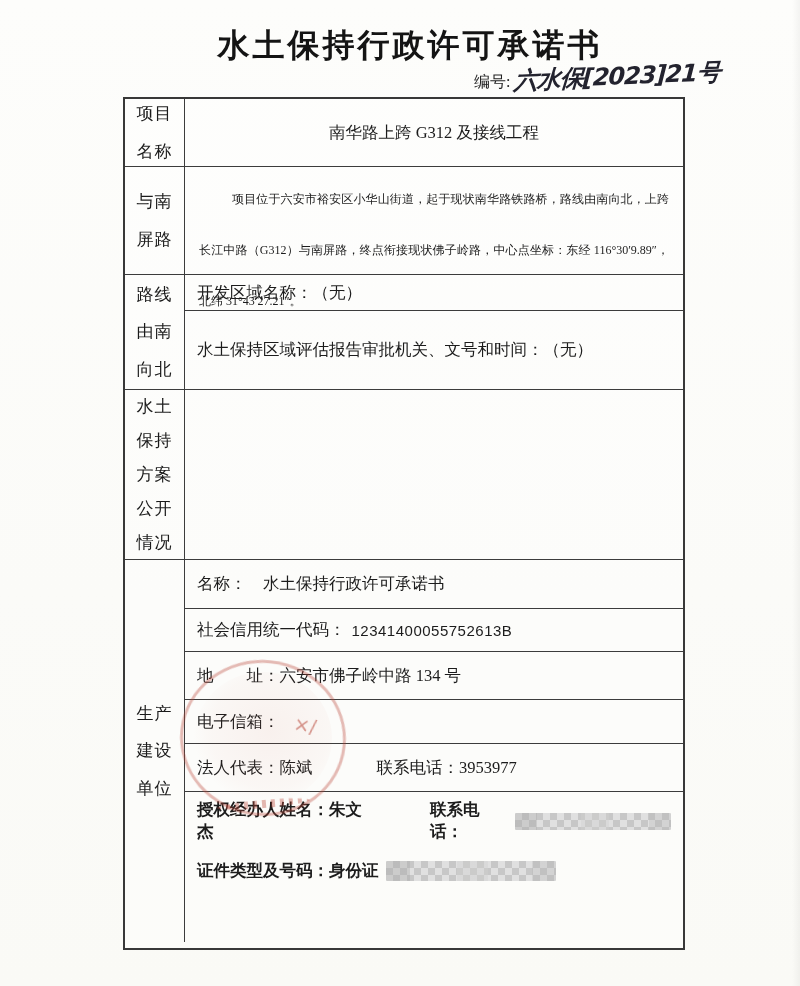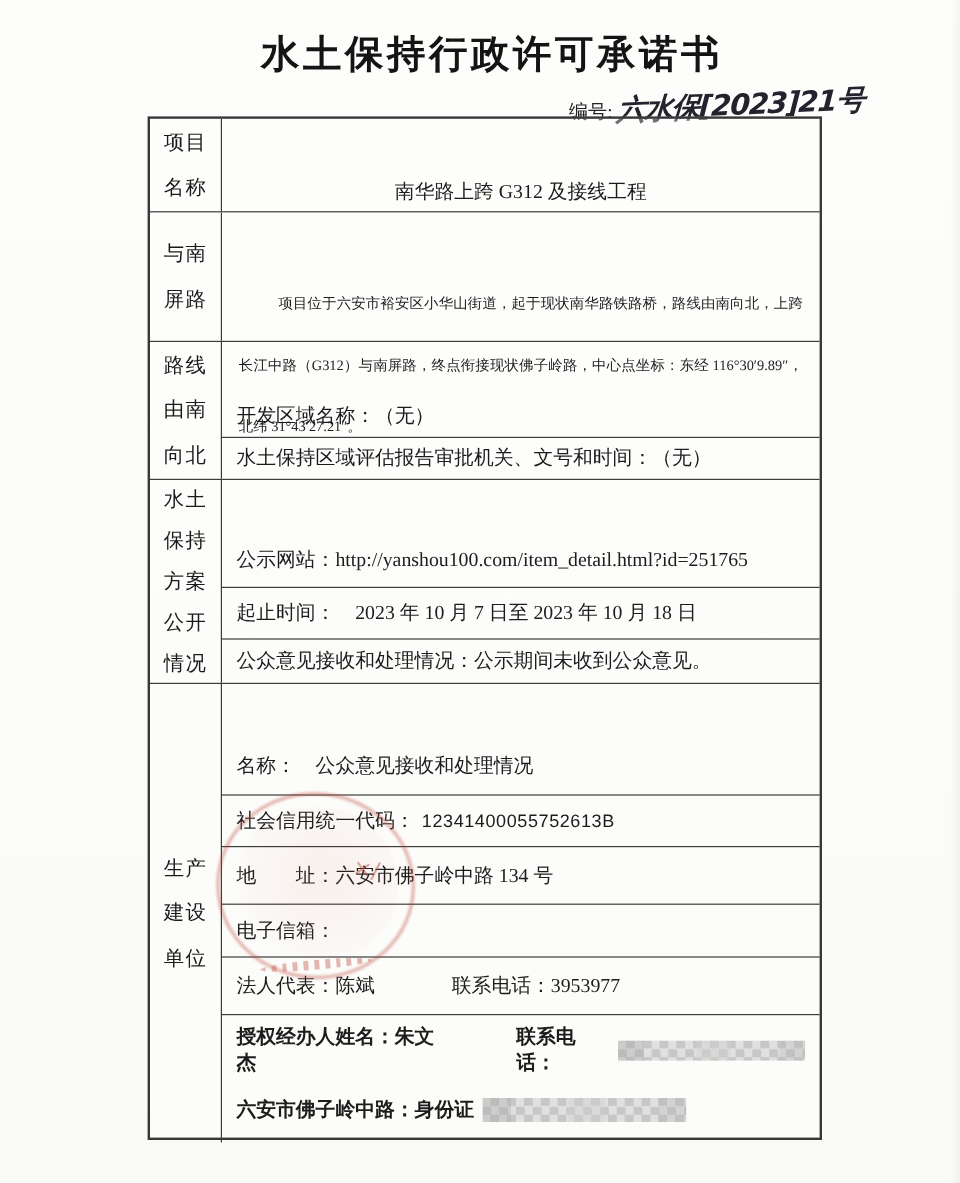--- a/index.html
+++ b/index.html
@@ -9,21 +9,21 @@
     font-family:"Liberation Serif","DejaVu Serif",serif;
     color:#1d1d1d; overflow:hidden;
   }
   .page::after{ content:""; position:absolute; top:0; right:0; width:8px; height:100%;
     background:linear-gradient(90deg,transparent,rgba(0,0,0,0.04)); pointer-events:none; }
 
   .title {
     position:absolute; top:24px; left:40px; width:740px; margin:0;
     text-align:center; font-size:32px; font-weight:bold; letter-spacing:3px; color:#141414;
   }
-  .doc-number { position:absolute; left:474px; top:70px; width:300px; height:38px;
+  .doc-number { position:absolute; left:474px; top:59px; width:300px; height:38px;
     display:flex; align-items:flex-end; }
   .doc-number .num-label { font-size:16px; color:#222; padding-bottom:4px; }
   .doc-number .num-value {
     font-family:"DejaVu Sans",sans-serif; font-style:italic; font-weight:700;
     font-size:24px; letter-spacing:-1px; color:#23232e;
     transform:rotate(-2.5deg) skewX(-6deg); transform-origin:left bottom; margin-left:3px;
   }
 
   .doc-table {
     position:absolute; left:123px; top:97px; width:562px; height:853px;
@@ -31,21 +31,21 @@
   }
   .trow { display:flex; border-bottom:1.6px solid #3c3c3c; box-sizing:border-box; }
   .trow:last-child { border-bottom:none; }
   .label-cell {
     width:60px; min-width:60px; border-right:1.6px solid #3c3c3c; box-sizing:border-box;
     display:flex; align-items:center; justify-content:center;
   }
   .label-cell span { display:block; width:38px; font-size:17px; line-height:2.2;
     text-align:center; letter-spacing:1px; color:#1a1a1a; }
   .label-cell.tight span { line-height:2.0; }
-  .content-col { flex:1; display:flex; flex-direction:column; min-width:0;margin-top:44px; }
+  .content-col { flex:1; display:flex; flex-direction:column; min-width:0; }
   .cell {
     box-sizing:border-box; display:flex; align-items:center;
     padding:0 12px; font-size:16.5px; border-bottom:1.4px solid #3c3c3c; color:#1c1c1c;
   }
   .cell:last-child { border-bottom:none; }
   .cell.center { justify-content:center; }
   .cell.para {
     display:block; padding:7px 14px 0 14px; text-indent:33px;
     line-height:51px; text-align:justify; font-size:12px;
   }
@@ -88,21 +88,21 @@
 
   <h1 class="title">水土保持行政许可承诺书</h1>
 
   <div class="doc-number">
     <span class="num-label">编号:</span>
     <span class="num-value">六水保[2023]21号</span>
   </div>
 
   <div class="doc-table">
 
-    <div class="trow" style="height:78px">
+    <div class="trow" style="height:68px">
       <div class="label-cell">
         <span>项目名称</span>
       </div>
       <div class="content-col">
         <div class="cell center" style="height:100%">南华路上跨 G312 及接线工程</div>
       </div>
     </div>
 
     <div class="trow" style="height:108px">
       <div class="label-cell">
@@ -120,51 +120,46 @@
       <div class="content-col">
         <div class="cell" style="height:36px">开发区域名称：（无）</div>
         <div class="cell" style="flex:1">水土保持区域评估报告审批机关、文号和时间：（无）</div>
       </div>
     </div>
 
     <div class="trow" style="height:170px">
       <div class="label-cell tight">
         <span>水土保持方案公开情况</span>
       </div>
-      <div class="content-col">
-        <div class="cell" style="height:46px">公示网站：http://yanshou100.com/item_detail.html?id=251765</div>
-        <div class="cell" style="height:43px">起止时间：　2023 年 10 月 7 日至 2023 年 10 月 18 日</div>
-        <div class="cell" style="flex:1">公众意见接收和处理情况：公示期间未收到公众意见。</div>
-      </div>
     </div>
 
     <div class="trow" style="height:382px">
       <div class="label-cell">
         <span>生产建设单位</span>
       </div>
       <div class="content-col">
-        <div class="cell" style="height:49px">名称：　公众意见接收和处理情况</div>
+        <div class="cell" style="height:49px">名称：　水土保持行政许可承诺书</div>
         <div class="cell" style="height:43px">
           <span>社会信用统一代码：</span>
           <span class="code-text">12341400055752613B</span>
         </div>
         <div class="cell" style="height:48px">地　　址：六安市佛子岭中路 134 号</div>
         <div class="cell" style="height:44px">电子信箱：</div>
         <div class="cell" style="height:48px">
           <span>法人代表：陈斌</span>
           <span class="gap-md">联系电话：3953977</span>
         </div>
         <div class="cell double" style="flex:1">
           <div class="dline">
             <span>授权经办人姓名：朱文杰</span>
             <span class="gap-lg">联系电话：</span>
             <span class="mosaic phone"></span>
           </div>
           <div class="dline second">
-            <span>六安市佛子岭中路：身份证</span>
+            <span>证件类型及号码：身份证</span>
             <span class="mosaic idnum"></span>
           </div>
         </div>
       </div>
     </div>
 
   </div>
 
   <div class="stamp">
     <div class="ring"></div>

